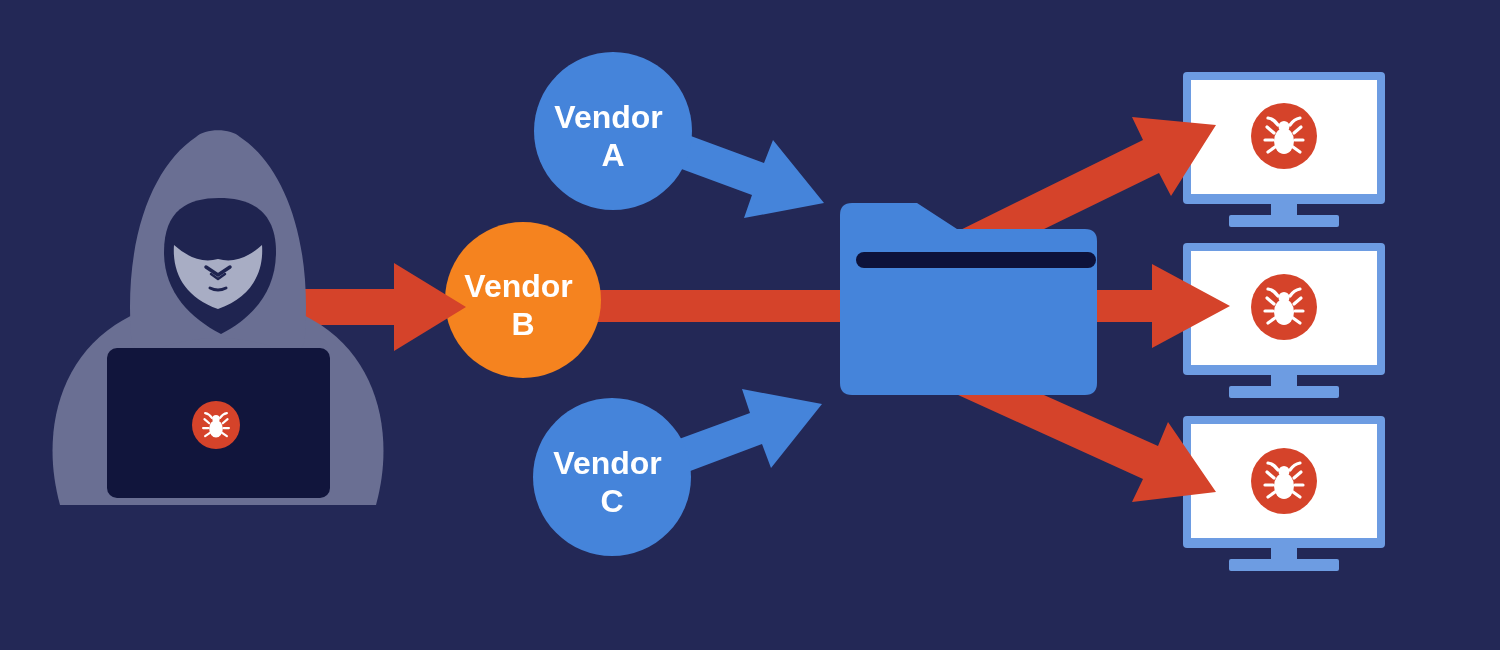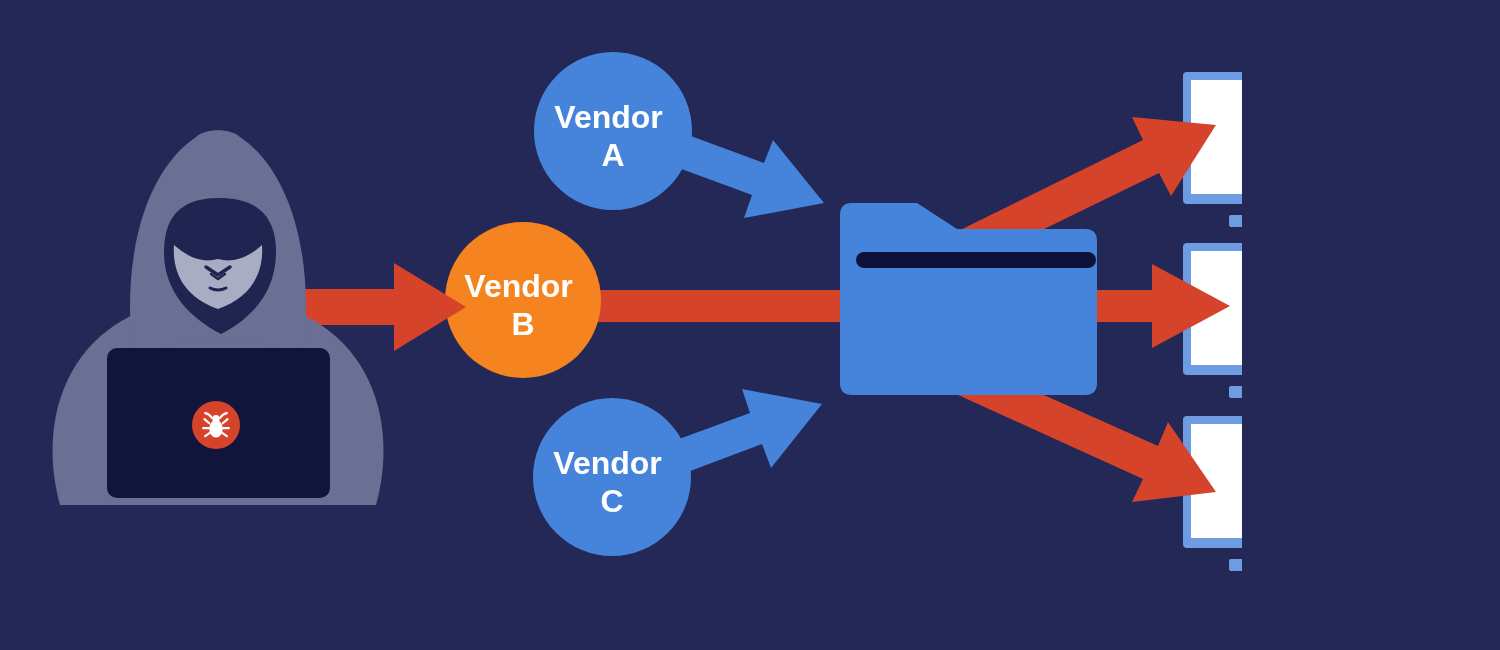--- a/index.html
+++ b/index.html
@@ -3,21 +3,21 @@
 <meta charset="utf-8">
 <style>
   html, body {
     margin: 0;
     padding: 0;
     background: #232856;
     font-family: "Liberation Sans", sans-serif;
   }
   .stage {
     position: relative;
-    width: 1242px;
+    width: 1500px;
     height: 650px;
     overflow: hidden;
   }
   svg { display: block; }
   text.vendor-label {
     font-family: "Liberation Sans", "DejaVu Sans", sans-serif;
     font-weight: 700;
     font-size: 32px;
     text-anchor: middle;
   }

